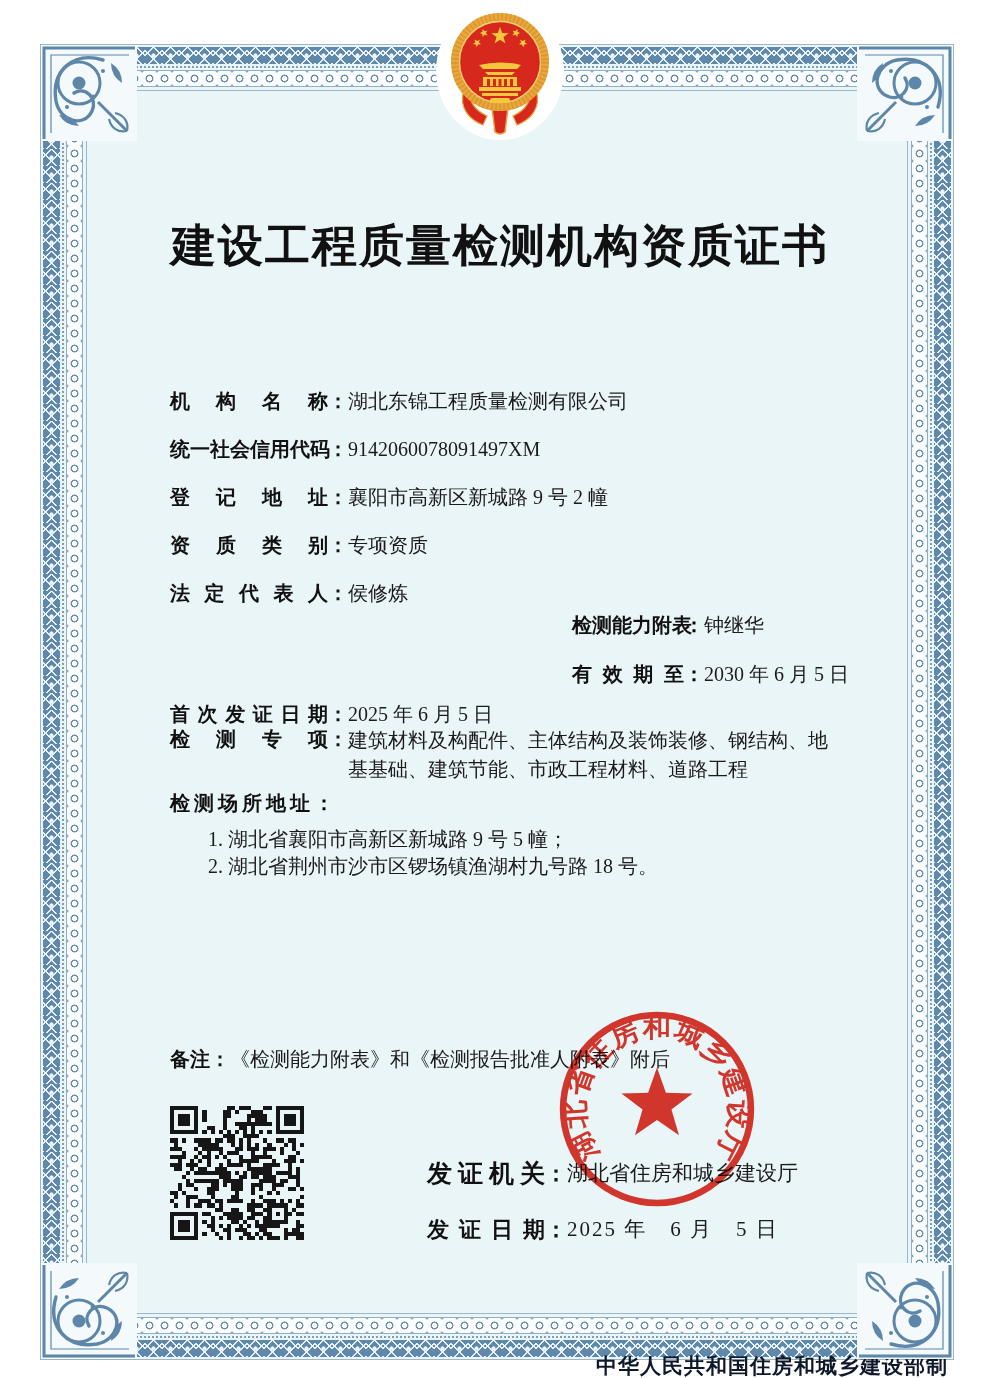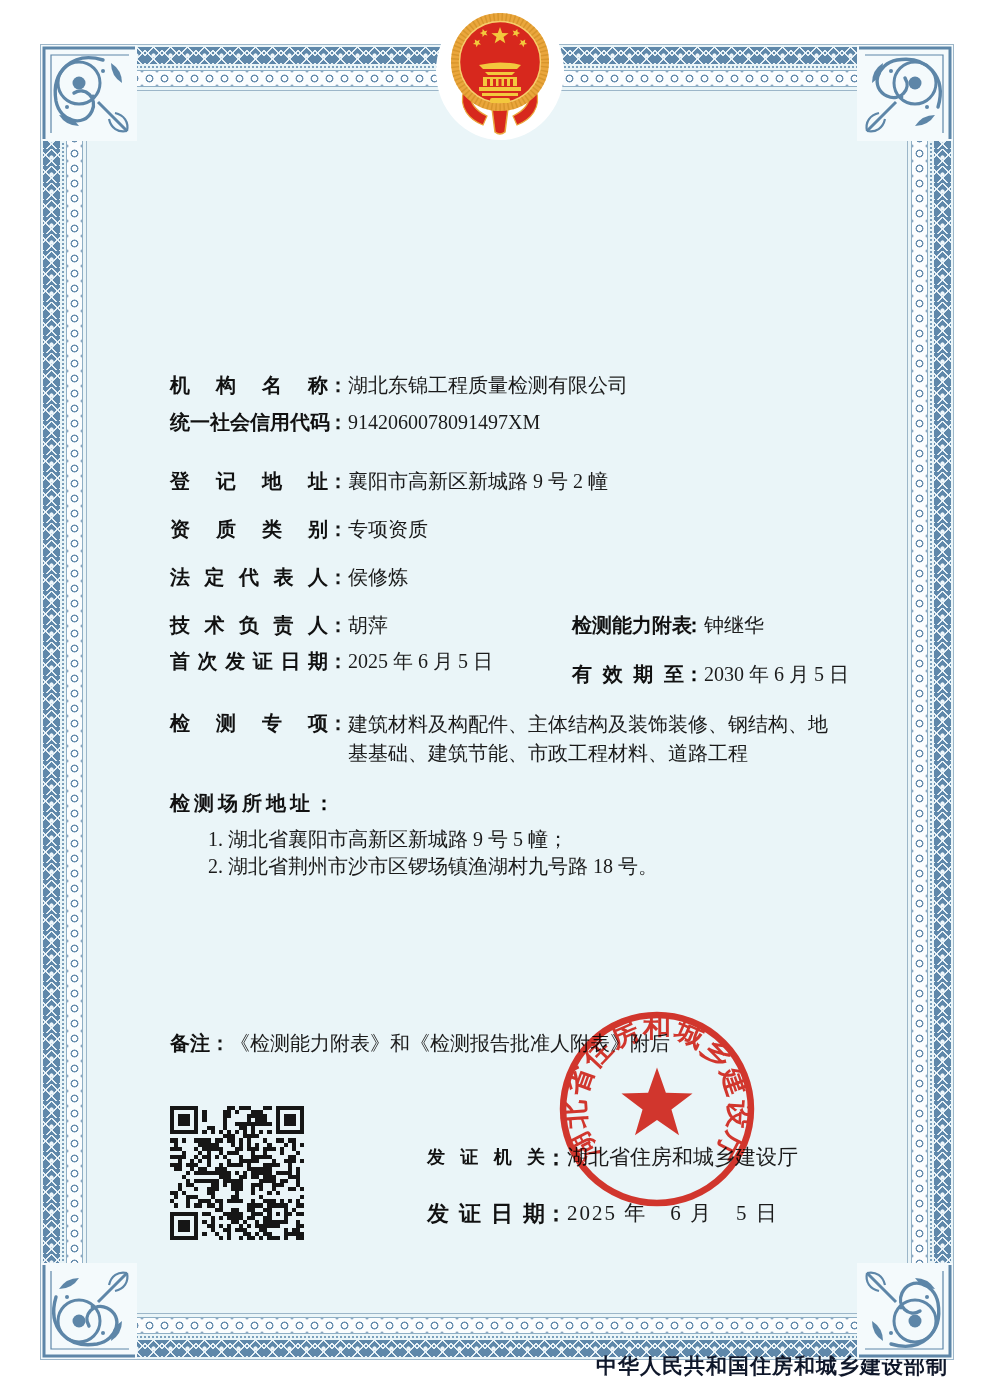--- a/index.html
+++ b/index.html
@@ -41,21 +41,21 @@
   
   .halo{position:absolute;left:436px;top:2px;width:128px;height:138px;background:#fff;
         border-radius:50%;z-index:4;}
   .emblem{position:absolute;left:450px;top:8px;width:100px;height:128px;z-index:5;}
   
   .title{position:absolute;left:0;top:216px;width:1000px;text-align:center;margin:0;
          font-size:45px;font-weight:bold;letter-spacing:2px;color:#111;z-index:2;}
   .serial{position:absolute;left:0;top:291px;width:1000px;text-align:center;
           font-size:20px;color:#111;z-index:2;white-space:nowrap;}
   .serial .lblb{font-weight:bold;font-size:21px;}
-  .row{position:absolute;left:170px;white-space:nowrap;z-index:2;color:#141414;}
+  .row{position:absolute;left:170px;white-space:nowrap;z-index:2;color:#141414;margin-top:16px;}
   .lbl{display:inline-block;text-align:justify;text-align-last:justify;-moz-text-align-last:justify;
        font-weight:bold;font-size:20px;color:#111;vertical-align:top;line-height:27px;}
   .w158{width:158px}
   .w112{width:112px}
   .w118{width:118px}
   .colon{font-weight:bold;font-size:20px;vertical-align:top;line-height:27px;}
   .val{font-family:"Liberation Serif",serif;font-size:20px;color:#1b1b1b;vertical-align:top;line-height:27px;}
   .val.wrap{display:inline-block;width:494px;white-space:normal;line-height:29px;}
   .colright{position:absolute;left:572px;white-space:nowrap;z-index:2;}
   .sitehead{position:absolute;left:170px;white-space:nowrap;z-index:2;}
@@ -178,43 +178,41 @@
     <rect x="37" y="71" width="3" height="7" fill="#d7281d"></rect>
     <rect x="43" y="71" width="3" height="7" fill="#d7281d"></rect>
     <rect x="48.5" y="71" width="3" height="7" fill="#d7281d"></rect>
     <rect x="54" y="71" width="3" height="7" fill="#d7281d"></rect>
     <rect x="60" y="71" width="3" height="7" fill="#d7281d"></rect>
     <rect x="29" y="79" width="42" height="4" fill="#f3c83d"></rect>
     <rect x="32" y="85" width="36" height="3" fill="#f3c83d"></rect>
     <rect x="40" y="90" width="20" height="5" rx="2" fill="#f3c83d"></rect>
   </svg>
 
+  <h1 class="title">建设工程质量检测机构资质证书</h1>
 
   <div class="row" style="top:372px">
     <span class="lbl w158">机构名称</span><span class="colon">：</span><span class="val">湖北东锦工程质量检测有限公司</span>
   </div>
-  <div class="row" style="top:409px">
+  <div class="row" style="top:420px">
     <span class="lbl w158">统一社会信用代码</span><span class="colon">：</span><span class="val">9142060078091497XM</span>
   </div>
   <div class="row" style="top:468px">
     <span class="lbl w158">登记地址</span><span class="colon">：</span><span class="val">襄阳市高新区新城路 9 号 2 幢</span>
   </div>
   <div class="row" style="top:516px">
     <span class="lbl w158">资质类别</span><span class="colon">：</span><span class="val">专项资质</span>
   </div>
   <div class="row" style="top:564px">
     <span class="lbl w158">法定代表人</span><span class="colon">：</span><span class="val">侯修炼</span>
   </div>
-  <div class="row" style="top:612px">
-    <span class="lbl w158">技术负责人</span><span class="colon">：</span><span class="val">胡萍</span>
-  </div>
   <div class="colright" style="top:612px">
     <span class="lbl w112">检测能力附表</span><span class="colon">：</span><span class="val">钟继华</span>
   </div>
-  <div class="row" style="top:648px">
+  <div class="row" style="top:685px">
     <span class="lbl w158">首次发证日期</span><span class="colon">：</span><span class="val">2025 年 6 月 5 日</span>
   </div>
   <div class="colright" style="top:661px">
     <span class="lbl w112">有效期至</span><span class="colon">：</span><span class="val">2030 年 6 月 5 日</span>
   </div>
   <div class="row" style="top:710px">
     <span class="lbl w158">检测专项</span><span class="colon">：</span><span class="val wrap">建筑材料及构配件、主体结构及装饰装修、钢结构、地基基础、建筑节能、市政工程材料、道路工程</span>
   </div>
 
   <div class="sitehead" style="top:790px">
@@ -750,21 +748,21 @@
         <rect x="89.33" y="129.94" width="4.06" height="4.06"></rect>
         <rect x="97.45" y="129.94" width="4.06" height="4.06"></rect>
         <rect x="101.52" y="129.94" width="4.06" height="4.06"></rect>
         <rect x="105.58" y="129.94" width="4.06" height="4.06"></rect>
         <rect x="113.70" y="129.94" width="4.06" height="4.06"></rect>
         <rect x="125.88" y="129.94" width="4.06" height="4.06"></rect>
         <rect x="129.94" y="129.94" width="4.06" height="4.06"></rect>
       </svg></div>
 
   <div class="row" style="left:427px;top:1143px">
-    <span class="lbl w118" style="font-size:18px;line-height:29px;">发证机关</span><span class="colon" style="font-size:22px;line-height:29px;">：</span><span class="val" style="font-size:21px;line-height:29px;">湖北省住房和城乡建设厅</span>
+    <span class="lbl w118" style="font-size:25px;line-height:29px;">发证机关</span><span class="colon" style="font-size:22px;line-height:29px;">：</span><span class="val" style="font-size:21px;line-height:29px;">湖北省住房和城乡建设厅</span>
   </div>
   <div class="row" style="left:427px;top:1199px">
     <span class="lbl w118" style="font-size:22px;line-height:29px;">发证日期</span><span class="colon" style="font-size:22px;line-height:29px;">：</span><span class="val" style="font-size:21px;line-height:29px;letter-spacing:2px;">2025 年　6 月　5 日</span>
   </div>
 
   <svg class="seal" viewBox="0 0 200 200">
     <defs>
       <path id="sealArc" d="M 44.8,146.3 A 72,72 0 1 1 155.2,146.3" fill="none"></path>
     </defs>
     <circle cx="100" cy="100" r="93" fill="none" stroke="#e2271c" stroke-width="6.5"></circle>

